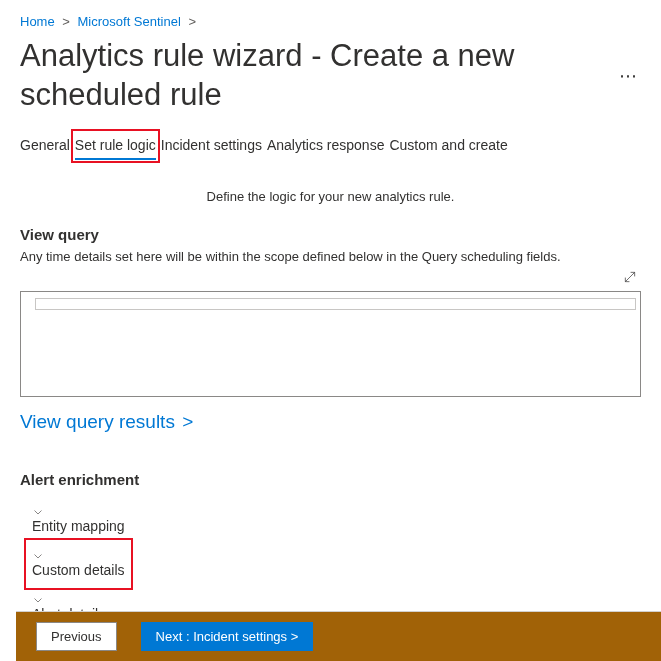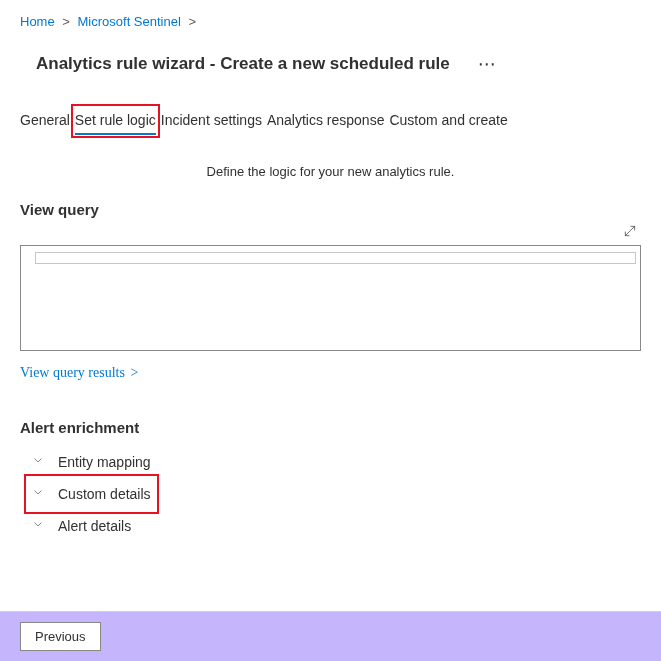--- a/index.html
+++ b/index.html
@@ -13,21 +13,21 @@
   }
   .page { padding: 12px 20px 0 20px; position: relative; height: 100%; }
 
   
   .breadcrumb { font-size: 13px; margin: 2px 0 8px 0; }
   .breadcrumb .crumb { color: #0078d4; margin-top: 9px; }
   .breadcrumb .chev { color: #605e5c; margin: 0 4px; }
 
   
   .title-row { display: flex; align-items: center; gap: 8px; margin-bottom: 18px; }
-  h1.page-title { font-size: 17px; font-weight: 700; margin: 16px; line-height: 1.25; }
+  h1.page-title { font-size: 31px; font-weight: 400; margin: 0; line-height: 1.25; }
   .ellipsis-icon { color: #323130; font-size: 18px; line-height: 1; padding: 0 4px; }
 
   
   .tabs { display: flex; gap: 5px; border-bottom: none; margin-bottom: 30px; flex-wrap: wrap; }
   .tab {
     font-size: 14px; color: #323130; padding: 4px 0 6px 0; position: relative;
     cursor: pointer;
   }
   .tab.active { color: #323130; }
   .tab.active::after {
@@ -48,40 +48,40 @@
     border: 1px solid #8a8886;
     height: 106px;
     position: relative;
     margin-bottom: 14px;
   }
   .query-box .inner-band {
     position: absolute; top: 6px; left: 14px; right: 4px;
     height: 12px; border: 1px solid #c8c6c4; background: #fff;
   }
 
-  .link { color: #0078d4; font-size: 14px; cursor: pointer; font-family: Liberation Serif, serif; }
+  .link { color: #0078d4; font-size: 19px; cursor: pointer; }
   .link .chev { margin-left: 2px; }
 
   
   .enrich-heading { font-weight: 600; font-size: 15px; margin: 38px 0 10px 0; }
   .expander-list { padding-left: 8px; }
   .expander {
-    display: flex; gap: 14px;
-    padding: 8px 4px; font-size: 14px; cursor: pointer; width: fit-content;
+    display: flex; gap: 0;
+    padding: 8px 4px; font-size: 14px; cursor: pointer; width: fit-content; flex-direction: column;
   }
   .expander .chev-icon {
     width: 12px; height: 12px; stroke: #605e5c; stroke-width: 1.5; fill: none;
   }
 
   
   .footer {
-    position: absolute; left: 0; right: 0; bottom: 0;
+    position: absolute; left: 16px; right: 0; bottom: 0;
     border-top: 1px solid #d2d0ce;
     padding: 10px 20px; display: flex; gap: 24px;
-    background: #c4b5fd;
+    background: #a16207;
   }
   .btn {
     font-size: 13px; padding: 6px 14px; border: 1px solid transparent; cursor: pointer;
   }
   .btn-secondary { background: #fff; border-color: #8a8886; color: #323130; }
   .btn-primary { background: #0078d4; color: #fff; border-color: #0078d4; font-weight: 400; }
 </style>
 </head>
 <body>
 
@@ -103,20 +103,21 @@
     <div class="tab">General</div>
     <div class="tab active highlight-red">Set rule logic</div>
     <div class="tab">Incident settings</div>
     <div class="tab">Analytics response</div>
     <div class="tab">Custom and create</div>
   </div>
 
   <p class="intro">Define the logic for your new analytics rule.</p>
 
   <h2 class="section-heading">View query</h2>
+  <p class="subtext">Any time details set here will be within the scope defined below in the Query scheduling fields.</p>
 
   <div class="expand-icon-wrap">
     <svg class="expand-icon" viewBox="0 0 24 24">
       <line x1="4" y1="20" x2="20" y2="4"></line>
       <polyline points="13,4 20,4 20,11"></polyline>
       <polyline points="11,20 4,20 4,13"></polyline>
     </svg>
   </div>
 
   <div class="query-box" value="">
@@ -146,15 +147,16 @@
     <div class="expander">
       <svg class="chev-icon" viewBox="0 0 24 24">
           <polyline points="5,9 12,16 19,9"></polyline>
         </svg>
       <span>Alert details</span>
     </div>
   </div>
 
   <div class="footer">
     <button class="btn btn-secondary">Previous</button>
+    <button class="btn btn-primary">Next : Incident settings &gt;</button>
   </div>
 
 </div>
 
 </body></html>

